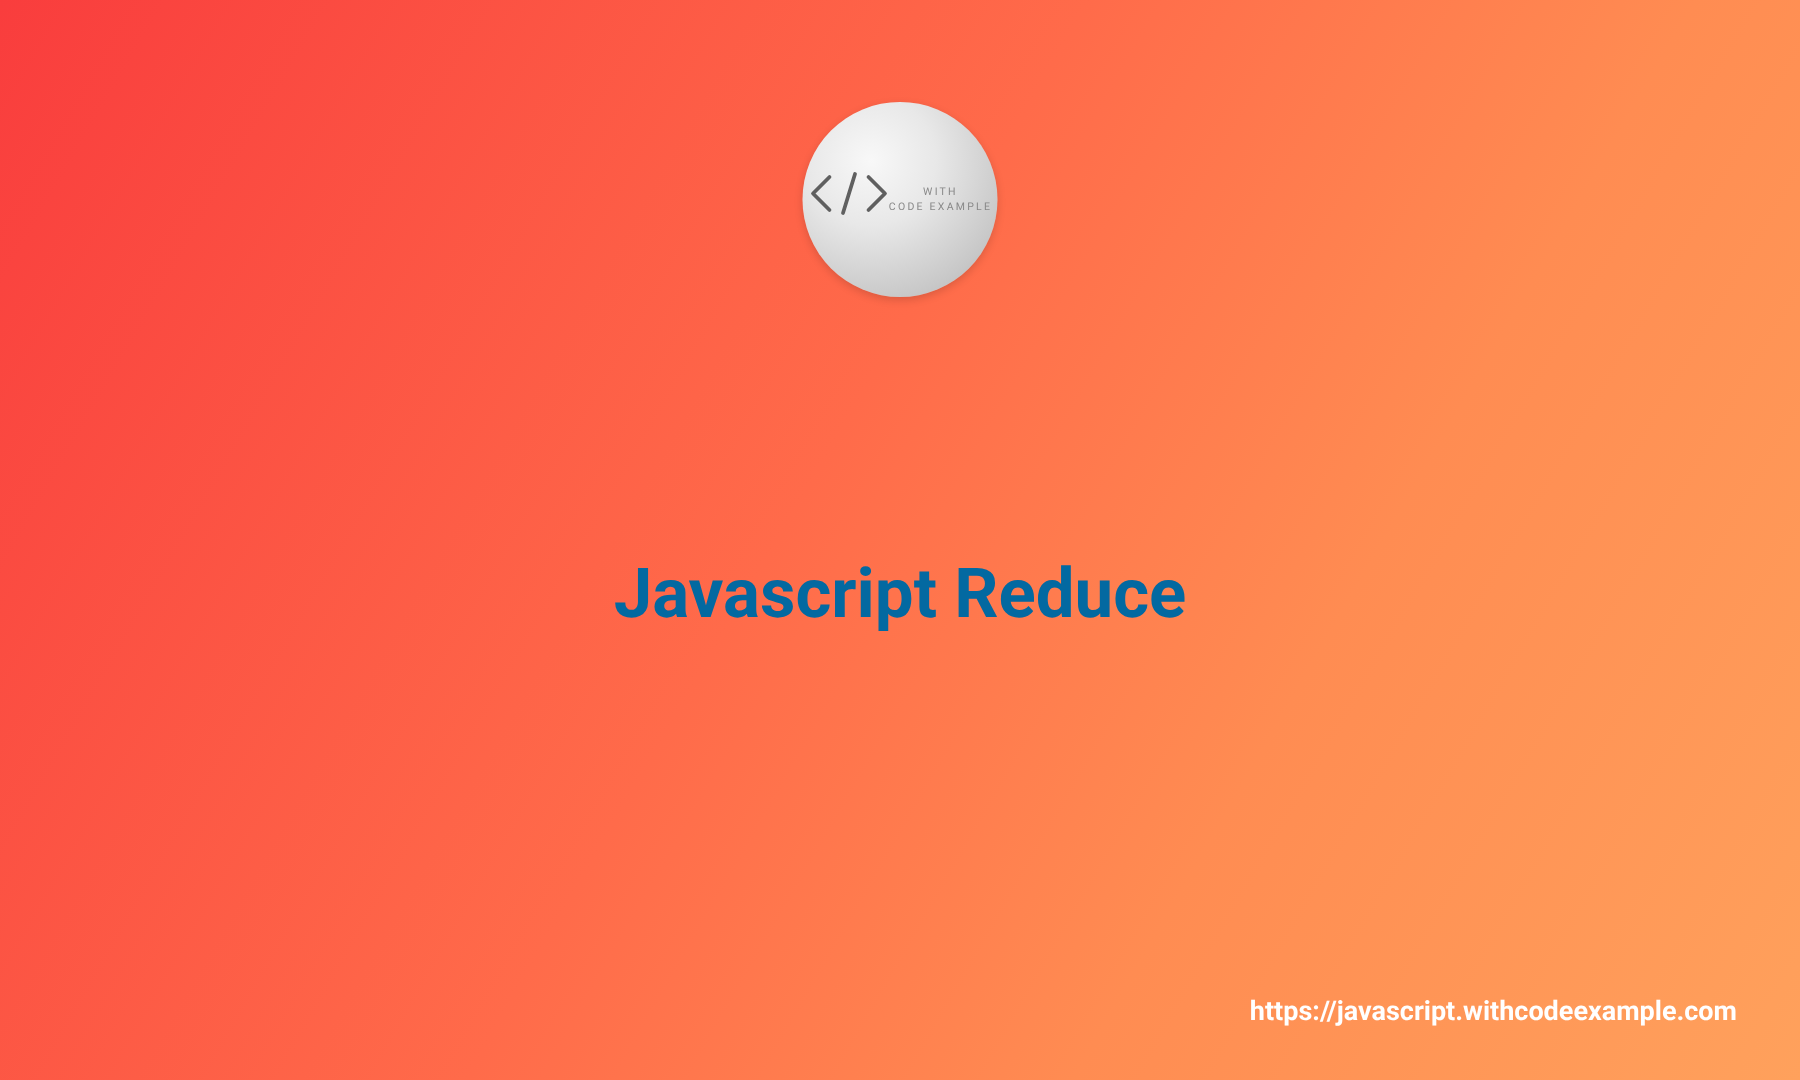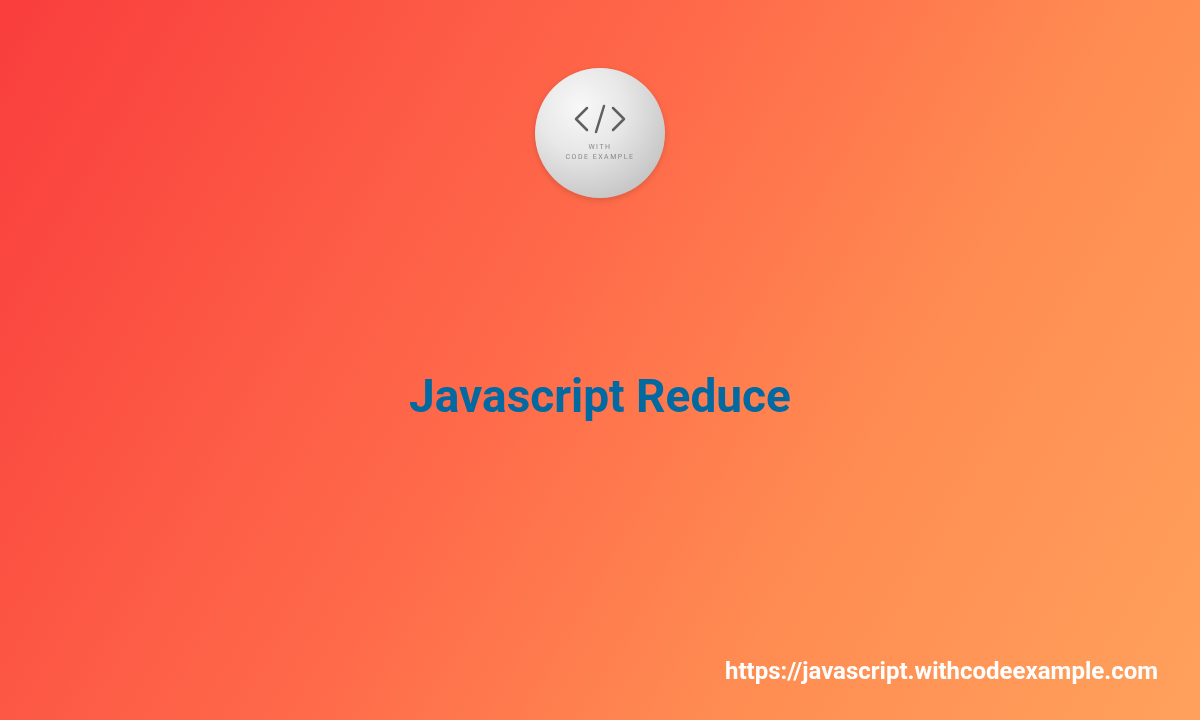--- a/index.html
+++ b/index.html
@@ -20,21 +20,21 @@
       top: 68px;
       left: 50%;
       transform: translateX(-50%);
     }
     .logo-circle {
       width: 130px;
       height: 130px;
       border-radius: 50%;
       background: radial-gradient(circle at 35% 30%, #f8f8f8 0%, #e8e8e8 35%, #c8c8c8 75%, #b0b0b0 100%);
       display: flex;
-      flex-direction: column;
+      flex-direction: row;
       align-items: center;
       justify-content: center;
       box-shadow: 0 2px 6px rgba(0,0,0,0.15);
     }
     .code-icon {
       display: flex;
       align-items: center;
       justify-content: center;
       gap: 3px;
       margin-bottom: 8px;
@@ -60,21 +60,21 @@
       color: #0369a1;
       font-size: 46px;
       font-weight: 700;
       white-space: nowrap;
     }
     .url {
       position: absolute;
       bottom: 35px;
       right: 42px;
       color: #ffffff;
-      font-size: 24px;
+      font-size: 18px;
       font-weight: 700;
     }
   </style>
 </head>
 <body>
 
 <div class="logo-container">
   <div class="logo-circle">
     <div class="code-icon">
       <svg width="54" height="30" viewBox="0 0 54 30">

